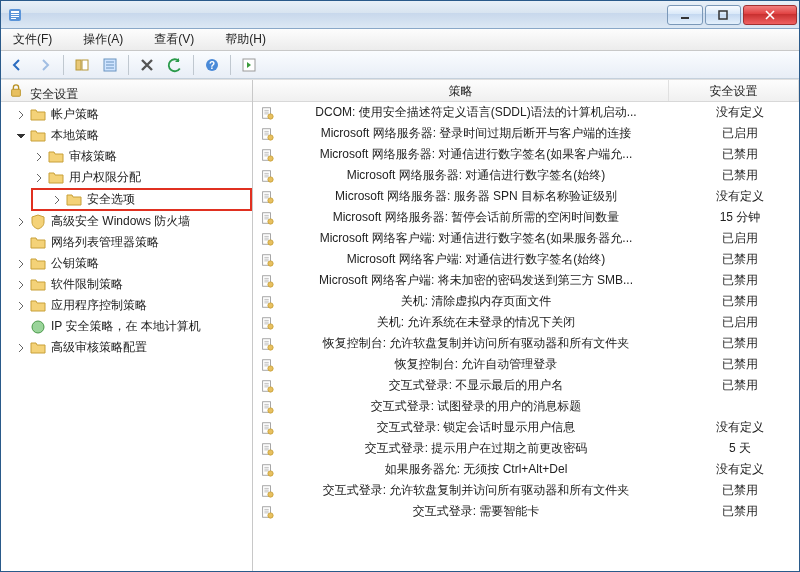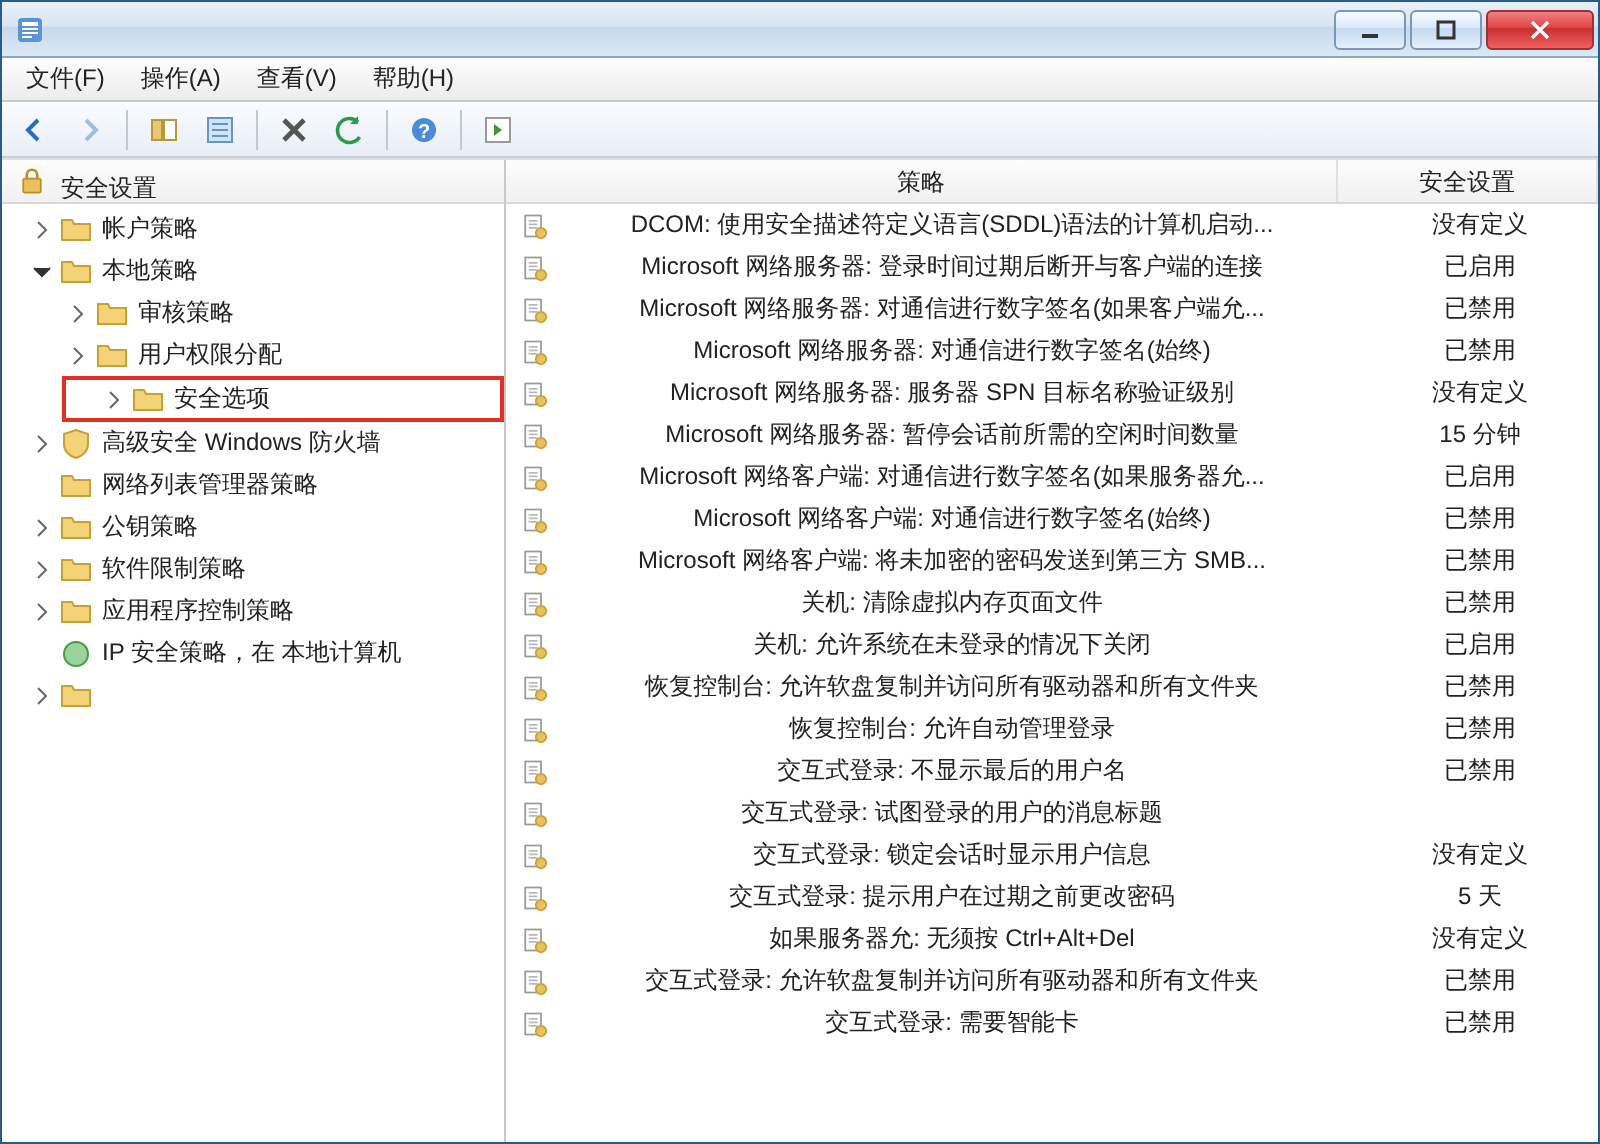--- a/index.html
+++ b/index.html
@@ -29,21 +29,21 @@
   .titlebar .ticon { width: 16px; height: 16px; margin-right: 6px; display:inline-block; }
   .titlebar .title { flex:1; color:#222; font-size:12px;margin-top:44px; }
   .winbtns { display:flex; gap:0; }
   .winbtn { width: 36px; height: 20px; display:flex; align-items:center; justify-content:center; border:1px solid #7a98b8; border-radius:3px; margin-left:2px; background:linear-gradient(to bottom,#f8fbff,#d8e8f8 45%,#c4d8f0 46%,#e4f0fc); }
   .winbtn.close { width:54px; background:linear-gradient(to bottom,#f28080,#e04040 45%,#c83030 46%,#f06060); border-color:#a03030; color:#fff; }
   .winbtn svg { display:block; }
   .menubar {
     height: 22px;
     background: linear-gradient(to bottom,#fdfdfd,#ececec);
     border-bottom: 1px solid #c8c8c8;
-    display:flex; align-items:flex-end; padding:0 4px; gap:2px;
+    display:flex; align-items:flex-end; padding:0 4px; gap:15px;
   }
   .menuitem { padding:2px 8px; color:#222; cursor:default; }
   .toolbar {
     height: 28px;
     background: linear-gradient(to bottom,#fafcff,#e8eef6);
     border-bottom:1px solid #c4d0dc;
     display:flex; align-items:center; padding:0 4px; gap:4px;
   }
   .tbtn { width:24px; height:22px; display:flex; align-items:center; justify-content:center; border:1px solid transparent; border-radius:2px; }
   .tbtn.disabled { opacity:.4; }
@@ -363,20 +363,21 @@
             <span class="tw">
                 <svg width="10" height="10" viewBox="0 0 10 10">
                   <path d="M3 1l4 4-4 4" fill="none" stroke="#666"></path>
                 </svg>
               </span>
             <span class="nicon">
                 <svg width="16" height="16" viewBox="0 0 16 16">
                   <path d="M1 3h5l1 2h8v8H1z" fill="#f4d278" stroke="#c8a038"></path>
                 </svg>
               </span>
+            <span class="nlabel">高级审核策略配置</span>
           </div>
         </div>
 
       </div>
     </div>
 
     <div class="list-pane">
       <div class="list-header">
         <div class="col policy">策略</div>
         <div class="col setting">安全设置</div>

